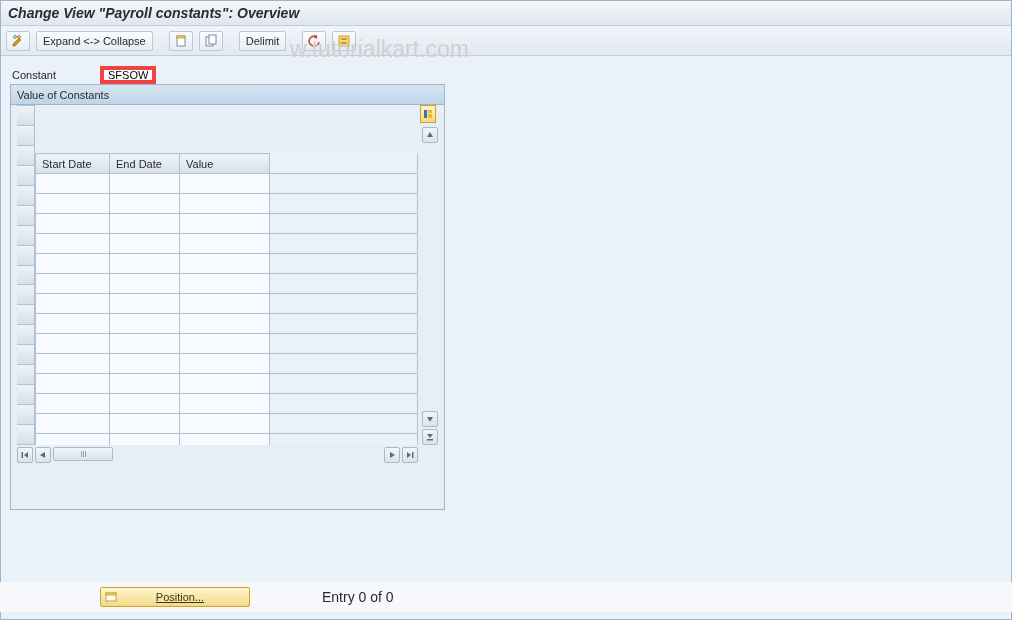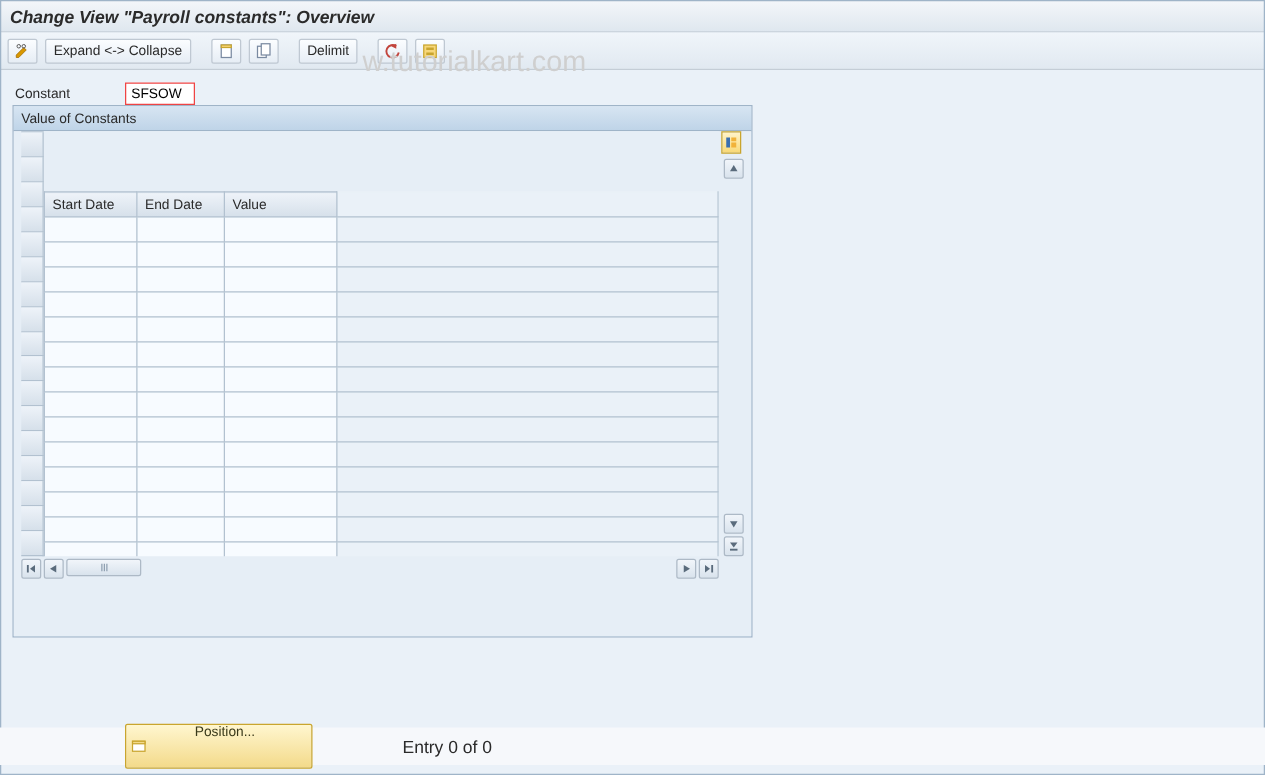--- a/index.html
+++ b/index.html
@@ -61,26 +61,26 @@
   .content {
     padding: 10px;
     height: calc(100% - 26px - 30px);
     position: relative;
   }
   .field-row { display: flex; align-items: center; gap: 44px; padding-left: 2px; }
   .field-label { font-size: 11px; }
   .field-input {
     width: 56px; height: 18px;
     padding: 1px 4px;
-    background: #fff; border: 1px solid #ef4444;
+    background: #fff; border: 4px solid #ef4444;
     font-size: 11px;
   }
   
   .panel {
-    width: 592px;
+    width: 435px;
     border: 1px solid #9fb4c8;
     background: #e6eef6;
   }
   .panel-title {
     height: 20px; line-height: 20px; padding: 0 6px;
     background: linear-gradient(#d7e5f2, #bfd4e8);
     border-bottom: 1px solid #9fb4c8;
     font-size: 11px; color: #2a2a2a;
   }
   .panel-body {
@@ -164,26 +164,26 @@
   .footer {
     position: absolute;
     left: 0; right: 0; bottom: 8px;
     height: 30px;
     display: flex; align-items: center;
     gap: 22px;
     padding-left: 100px;
     background: #f6f8fb;
   }
   .pos-btn {
-    display: inline-flex; 
-    width: 150px; height: 36px;
+    display: inline-flex; align-items: center;
+    width: 150px; height: 20px;
     background: linear-gradient(#fff6cf, #f3da8a);
     border: 1px solid #c9a52e; border-radius: 2px;
     cursor: pointer;
-    font-size: 11px; color: #3a3a1a;
+    font-size: 11px; color: #3a3a1a; text-decoration: underline;
   }
   .pos-btn .icon { width: 20px; display:flex; align-items:center; justify-content:center; }
   .pos-btn .lab { flex:1; text-align:center; padding-right: 10px; }
   .entry-text { font-size: 14px; color: #2a2a2a; margin-left: 50px; }
 
   
   .outer-border { position:absolute; inset:0; border:1px solid #9fb4c8; pointer-events:none; }
 
   
   svg { display:block; }

